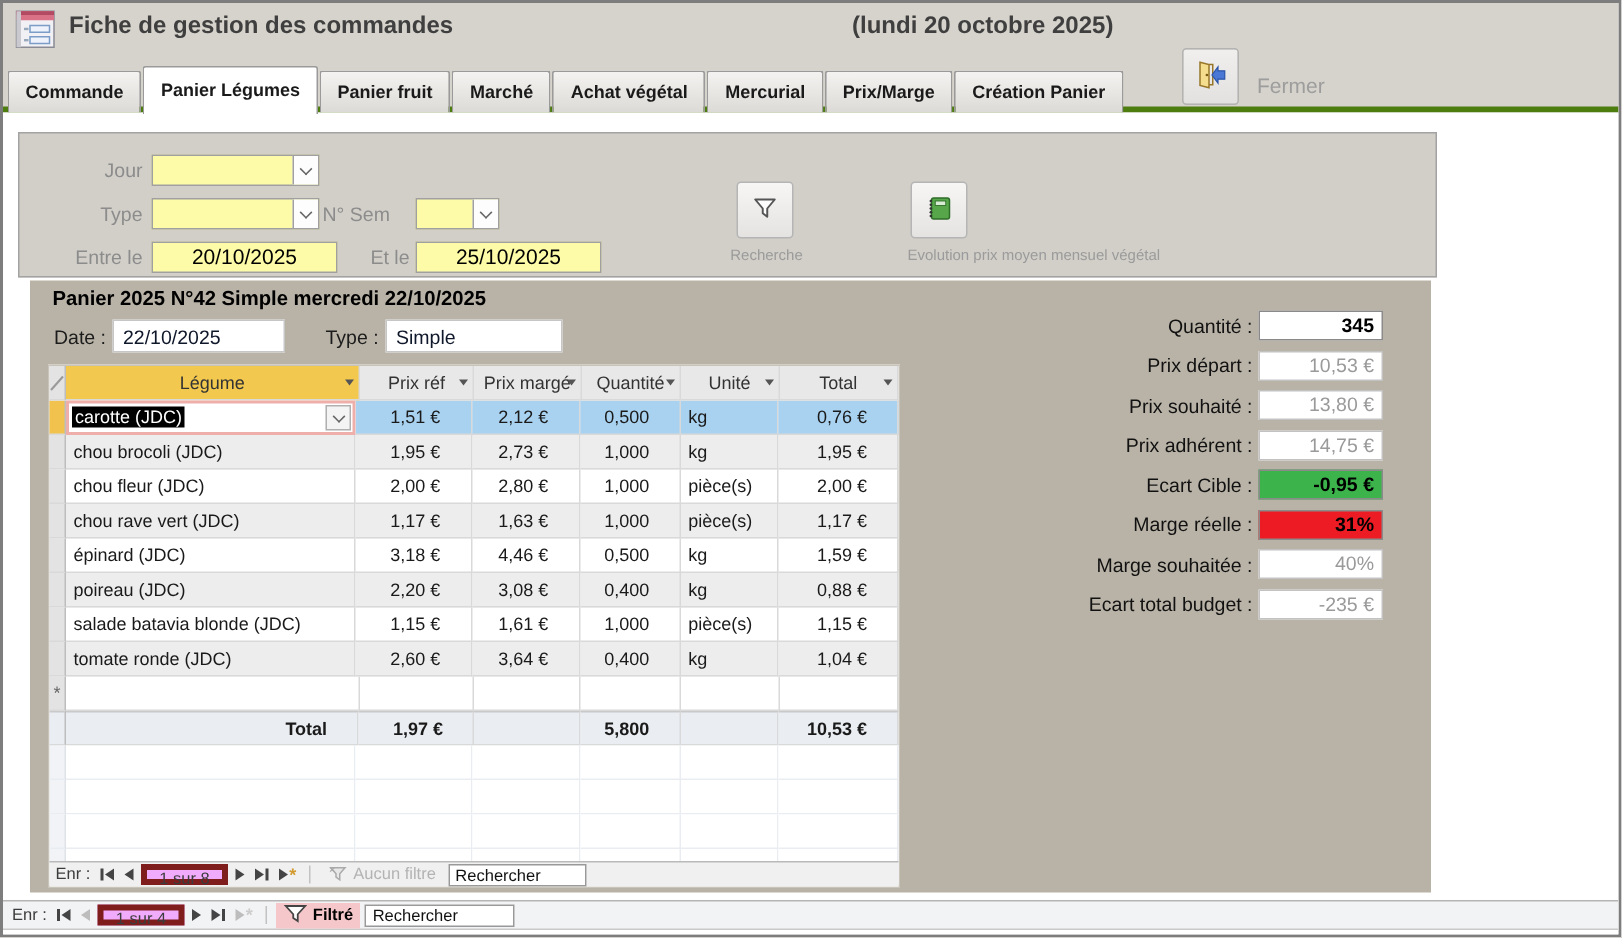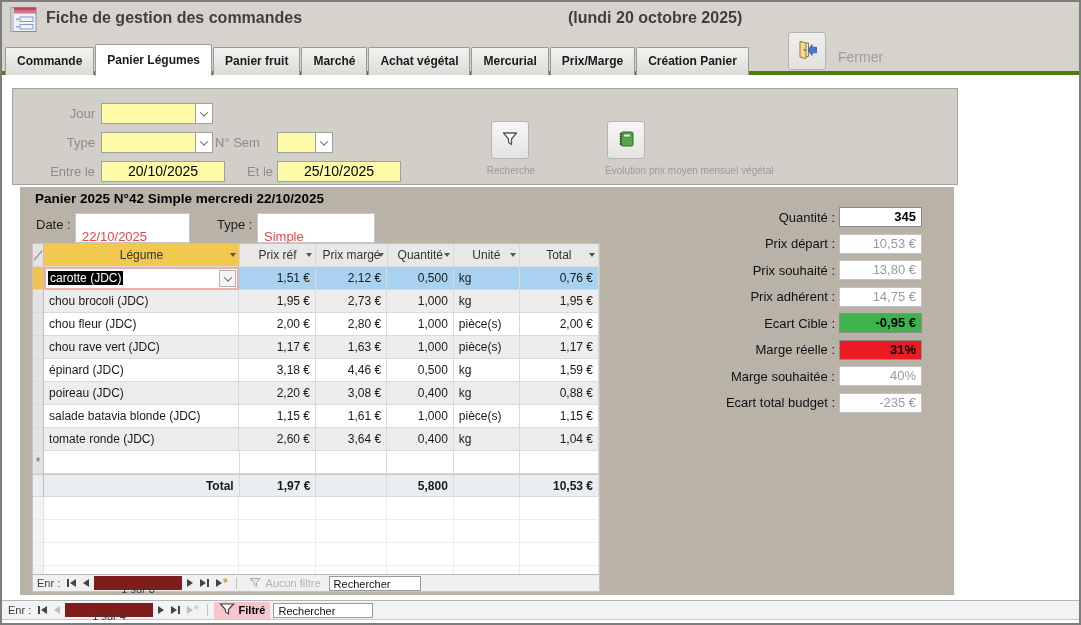--- a/index.html
+++ b/index.html
@@ -31,36 +31,36 @@
   .yfield{position:absolute;height:21px;border:1px solid #a0a0a0;background:var(--field-yellow);font-size:14px;color:#000;
        text-align:center;line-height:19px;}
   .tool-btn{position:absolute;width:38px;height:38px;background:linear-gradient(#f7f6f5,#e4e3e1);border:1px solid #b5b5b5;
        border-radius:3px;display:flex;align-items:center;justify-content:center;padding:0;}
   .tool-label{position:absolute;font-size:10px;color:#9b9b9b;}
 
   
   .panier-panel{position:absolute;left:18px;top:112px;width:934px;height:408px;background:var(--panel-tan);}
   .panier-title{position:absolute;left:15px;top:4px;font-size:13.5px;font-weight:bold;color:#000;}
   .plabel{position:absolute;font-size:13px;color:#1c1c1c;}
-  .wfield{position:absolute;height:22px;background:#fff;border:1px solid #c6c6c6;font-size:13px;color:#ef4444;
-       padding:14px 6px;line-height:17px;}
+  .wfield{position:absolute;height:22px;background:#fff;border:1px solid #c6c6c6;font-size:13px;color:#0f172a;
+       padding:2px 6px;line-height:17px;}
 
   
   .datasheet{position:absolute;left:12px;top:56px;width:568px;height:349px;background:#fff;border:1px solid #c9c4ba;}
   .tr{display:flex;height:23px;}
   .td{border-right:1px solid #d9d9d9;border-bottom:1px solid #d9d9d9;font-size:12px;color:#1a1a1a;
       line-height:22px;overflow:hidden;white-space:nowrap;}
   .c-sel{width:12px;background:#e3e3e3;border-right:1px solid #bdbdbd;}
   .c-leg{width:212px;padding-left:5px;}
   .c-pref{width:83px;}
   .c-pmar{width:77px;}
   .c-qte{width:72px;}
   .c-uni{width:71px;padding-left:5px;}
   .c-tot{width:86px;}
-  .num{text-align:right;padding-right:5px;}
+  .num{text-align:right;padding-right:20px;}
   .thead .td{background:#e8e8e8;text-align:center;position:relative;color:#333;padding:0;}
   .thead .c-leg{background:var(--legume-header);}
   .thead .c-sel{background:#e8e8e8;}
   .arr{position:absolute;right:3px;top:9px;border-left:3.5px solid transparent;border-right:3.5px solid transparent;border-top:4.5px solid #555;}
   .tr.alt .td{background:#ededed;}
   .tr.alt .c-sel,.tr .c-sel{background:#e3e3e3;}
   .tr.sel .td{background:var(--selected-row);}
   .tr.sel .c-sel{background:#f1c24d;}
   .td.editing{background:#fff !important;border:2px solid #eeafab;position:relative;padding-left:2px;line-height:18px;}
   .hl{background:#000;color:#fff;padding:0 2px;}
@@ -77,21 +77,21 @@
   
   .navtxt{margin-right:2px;}
   .nbtn{display:flex;align-items:center;gap:1px;padding:0 2px;background:none;border:none;}
   .tri-l{width:0;height:0;border-top:4px solid transparent;border-bottom:4px solid transparent;border-right:6px solid #444;}
   .tri-r{width:0;height:0;border-top:4px solid transparent;border-bottom:4px solid transparent;border-left:6px solid #444;}
   .bar{width:2px;height:8px;background:#444;}
   .dim .tri-l,.dim .tri-r{border-right-color:#bdbdbd;border-left-color:#bdbdbd;}
   .dim .tri-l{border-right-color:#bdbdbd;}
   .star{color:#d29a2e;font-weight:bold;font-size:12px;line-height:8px;}
   .dim .star{color:#ccc;}
-  .posbox{background:#0ea5e9;border:7px solid #7f1d1d;font-size:11px;padding:0 20px;height:14px;line-height:13px;min-width:46px;}
+  .posbox{background:#f0abfc;border:4px solid #7f1d1d;font-size:11px;padding:0 8px;height:14px;line-height:13px;min-width:46px;}
   .vsep{width:1px;height:12px;background:#c2c2c2;margin:0 3px;}
   .chip{display:flex;align-items:center;gap:4px;padding:0 5px;height:15px;font-size:11px;background:none;border:none;}
   .chip.disabled{color:#b3b3b3;}
   .chip.pink{background:var(--filtered-pink);font-weight:bold;color:#000;height:17px;}
   .searchbox{background:#fff;border:1px solid #999;height:15px;font-size:11px;line-height:14px;padding:0 4px;min-width:92px;color:#111;}
 
   
   .summary{position:absolute;right:32px;top:20px;}
   .srow{display:flex;align-items:center;height:20px;margin-bottom:6.5px;}
   .slabel{width:196px;text-align:right;font-size:13px;color:#111;margin-right:4px;}

